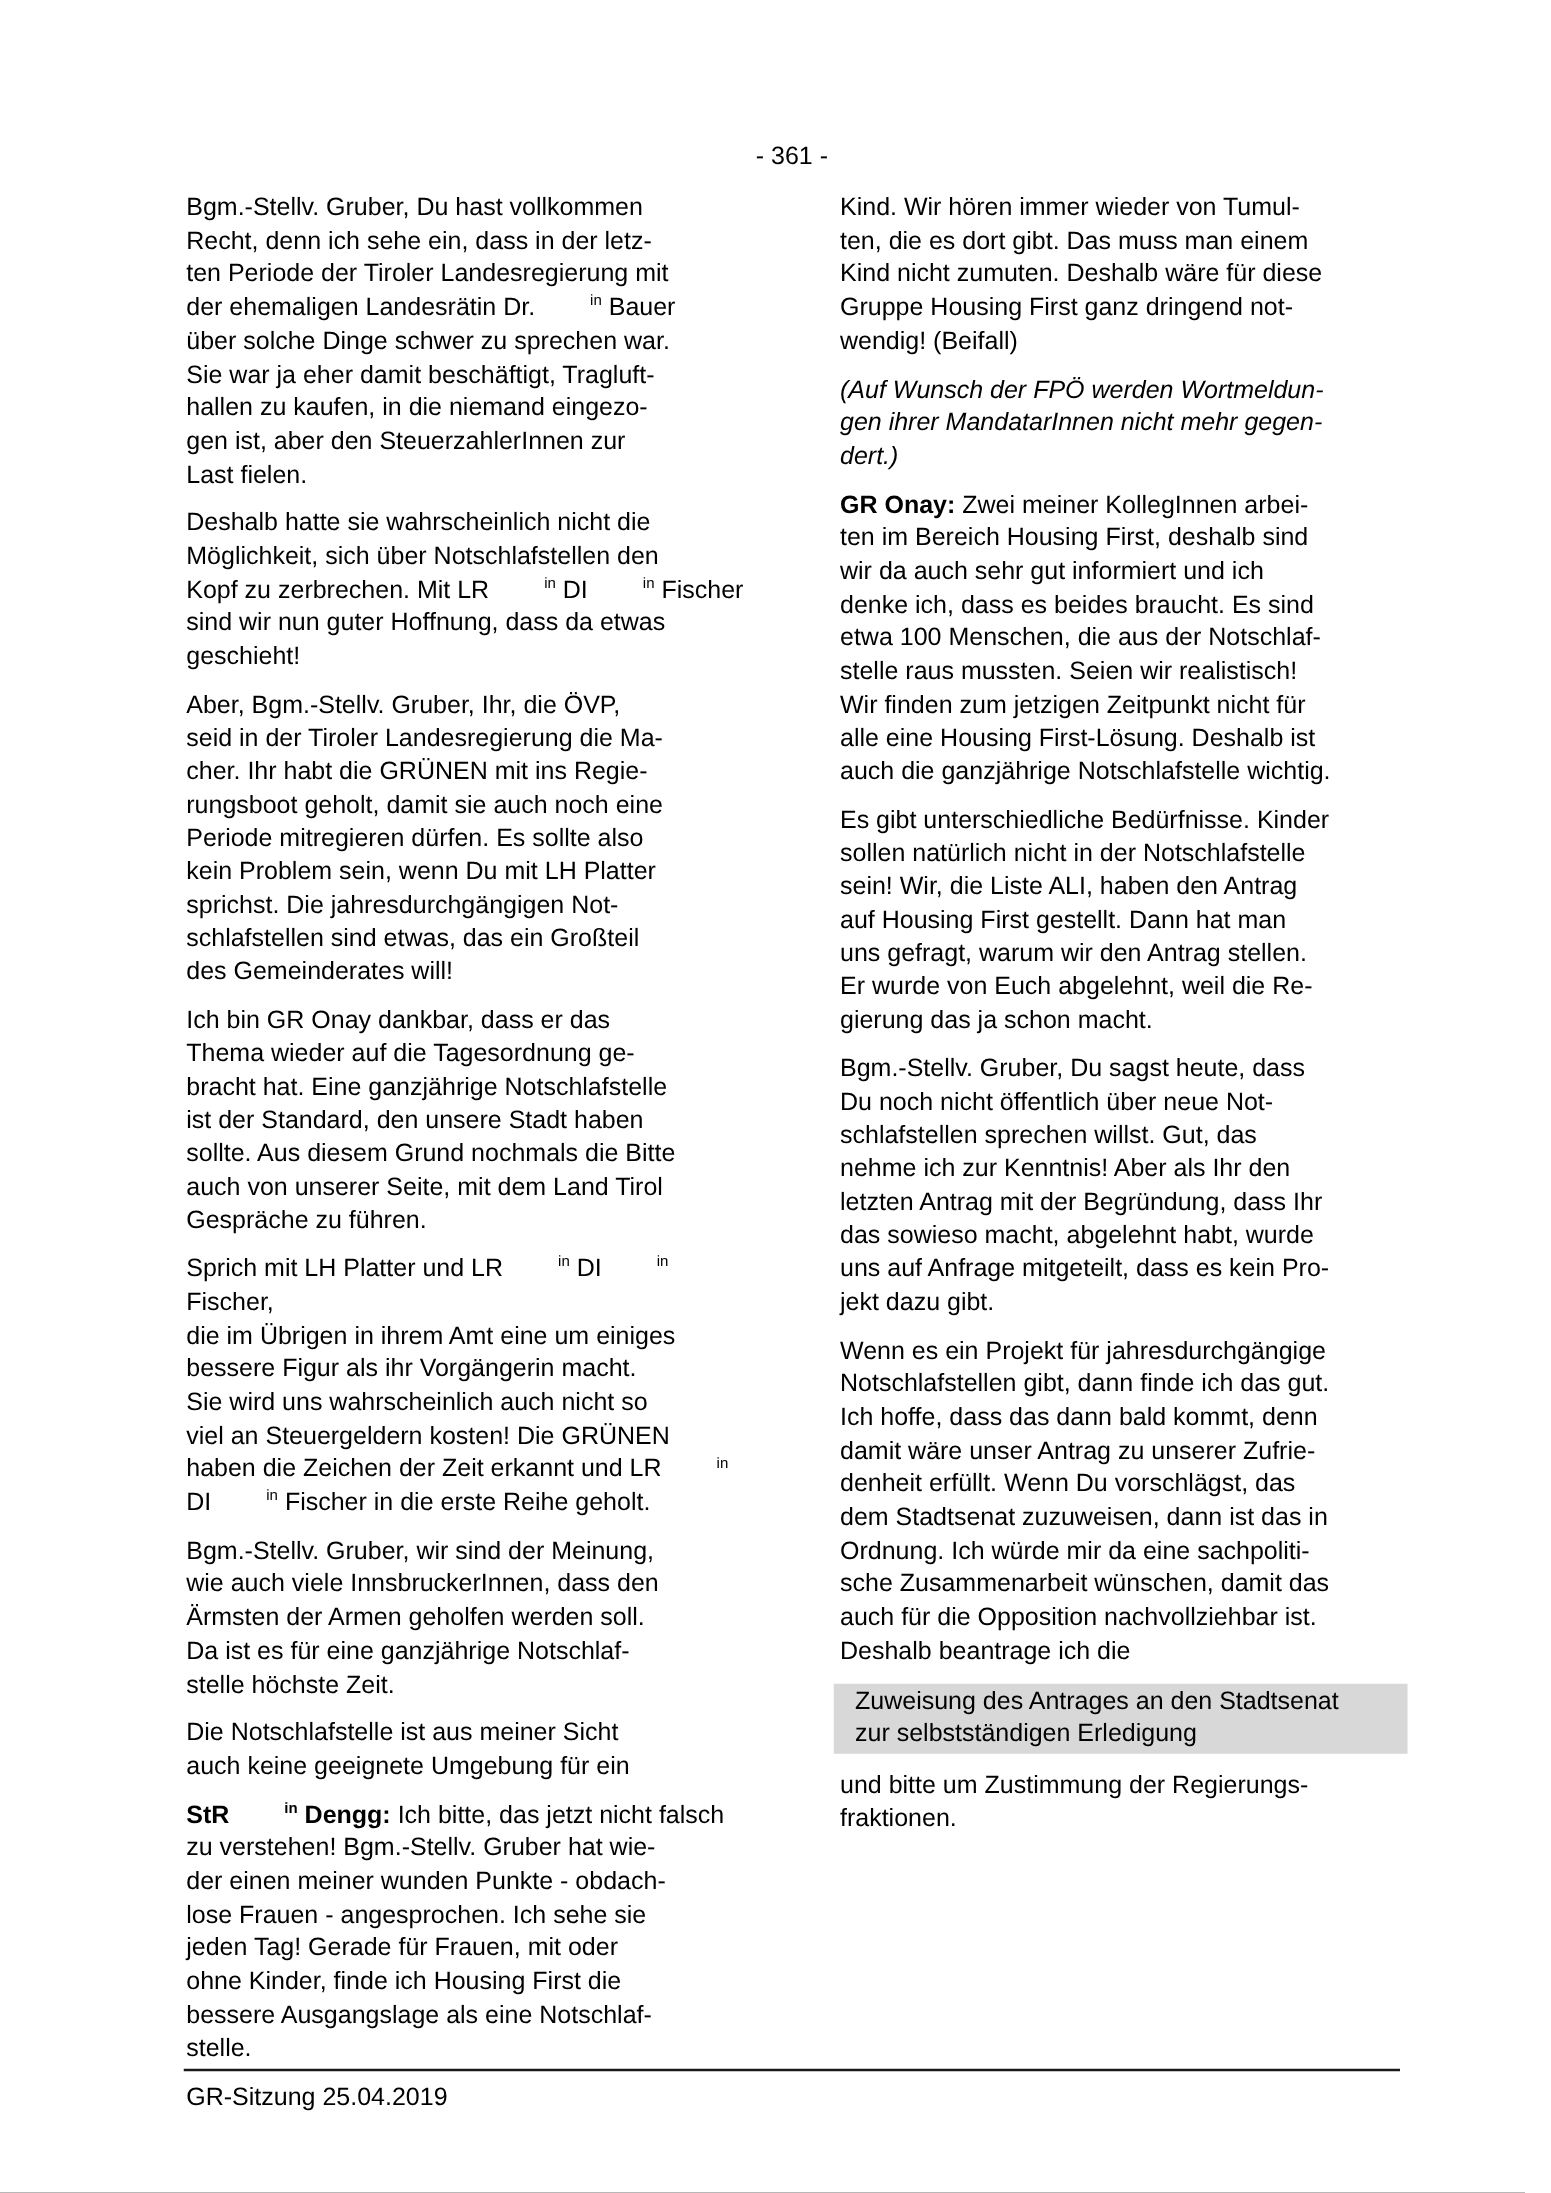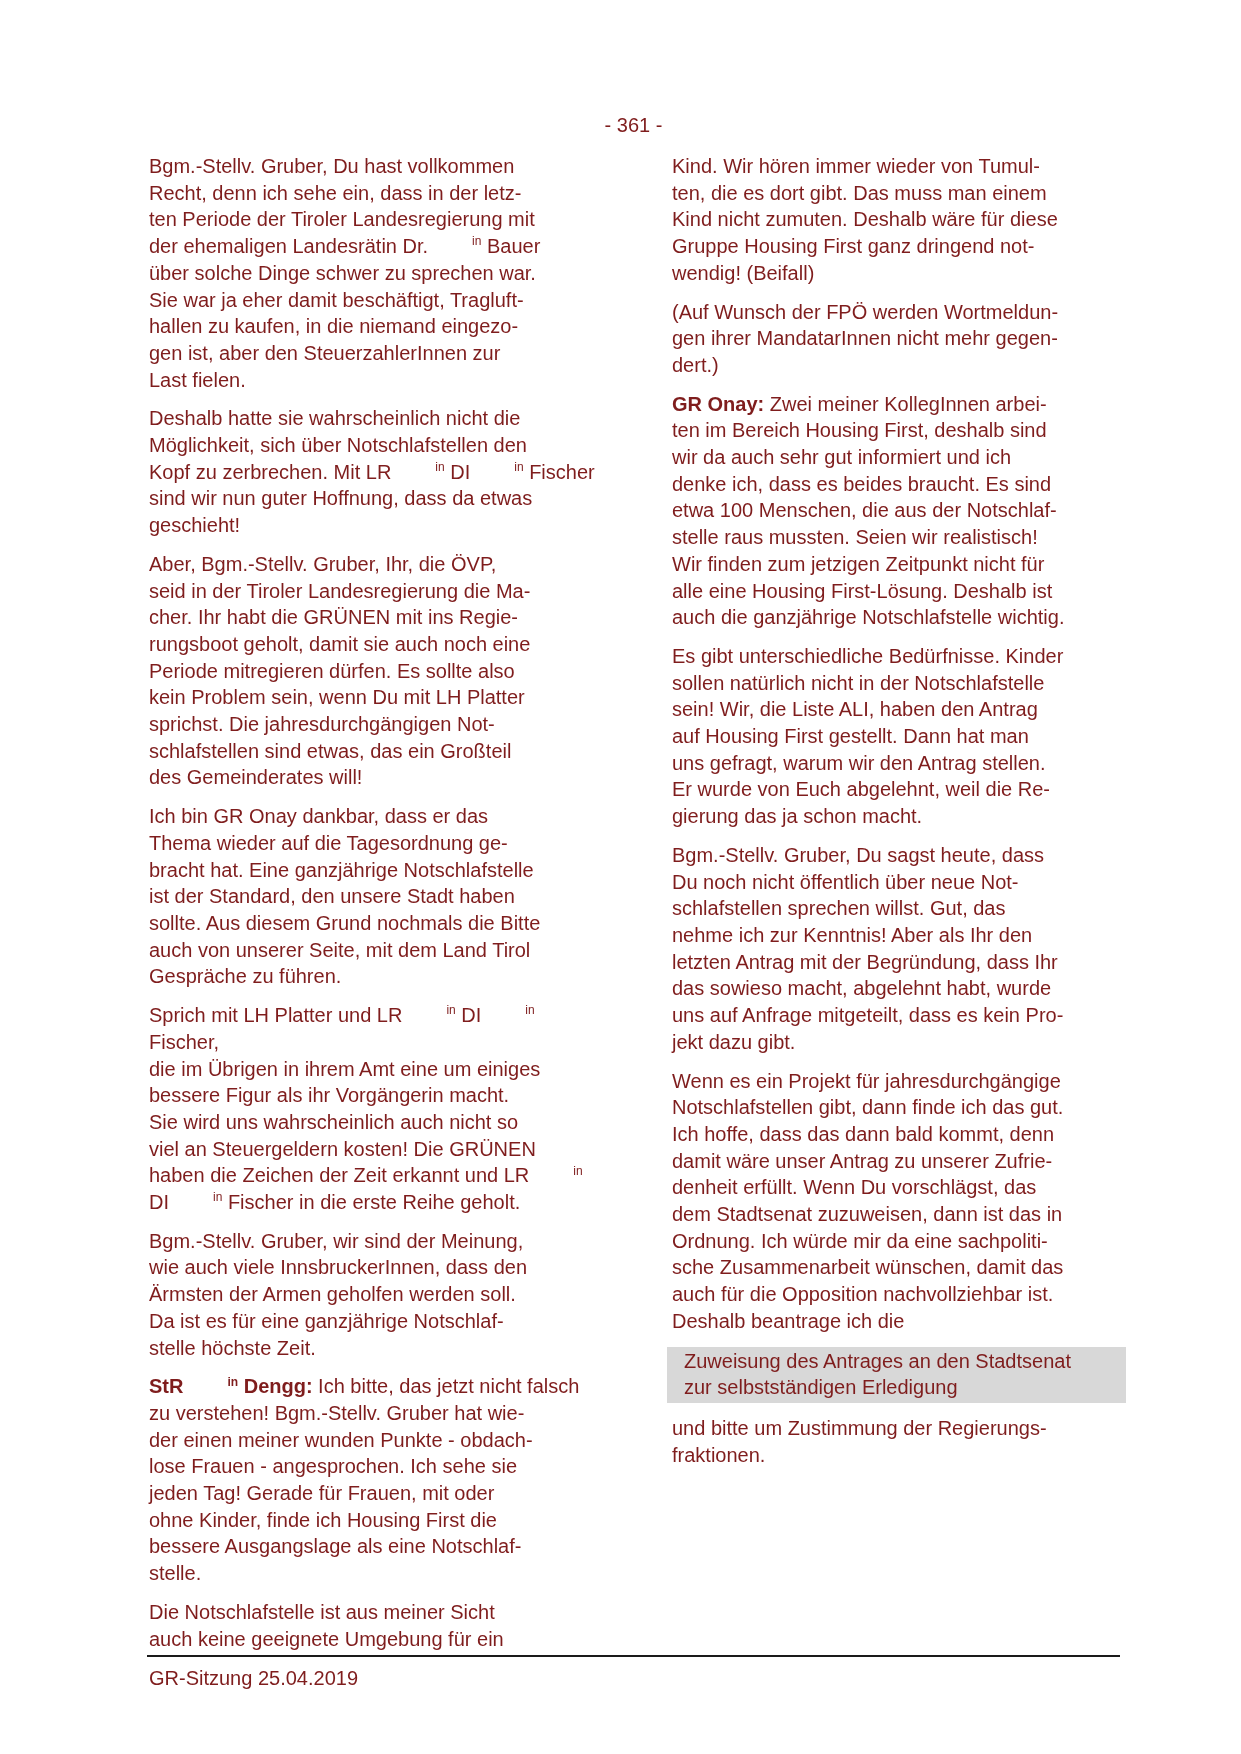--- a/index.html
+++ b/index.html
@@ -4,42 +4,42 @@
 <style>
   html, body { margin: 0; padding: 0; background: #808080; }
   .page {
     position: relative;
     width: 1241px;
     height: 1754px;
     background: #ffffff;
     font-family: "Liberation Sans", sans-serif;
     font-size: 20px;
     line-height: 26.7px;
-    color: #7f1d1d;
+    color: #000000;
     overflow: hidden;
   }
   .page-number {
     position: absolute;
     top: 112px;
     left: 149px;
     width: 969px;
     text-align: center;
   }
   .col {
     position: absolute;
     top: 141px;
     white-space: pre-line;
     text-align: left;
   }
   .col-left  { left: 149px; width: 452px; }
   .col-right { left: 672px; width: 452px; }
   .para { margin: 12px 0 10px 0; }
   .para:last-child { margin-bottom: 0; }
   .bold { font-weight: bold; }
-  .italic { }
+  .italic { font-style: italic; }
   .sup {
     font-size: 0.6em;
     vertical-align: super;
     line-height: 0;
     padding-left: 44px;
   }
   .highlight {
     background: #d8d8d8;
     margin-left: -5px;
     padding-left: 17px;
@@ -96,29 +96,29 @@
 Gespräche zu führen.</span></div><div class="para"><span>Sprich mit LH Platter und LR</span><span class="sup">in</span><span> DI</span><span class="sup">in</span><span> Fischer,
 die im Übrigen in ihrem Amt eine um einiges
 bessere Figur als ihr Vorgängerin macht.
 Sie wird uns wahrscheinlich auch nicht so
 viel an Steuergeldern kosten! Die GRÜNEN
 haben die Zeichen der Zeit erkannt und LR</span><span class="sup">in</span><span>
 DI</span><span class="sup">in</span><span> Fischer in die erste Reihe geholt.</span></div><div class="para"><span>Bgm.-Stellv. Gruber, wir sind der Meinung,
 wie auch viele InnsbruckerInnen, dass den
 Ärmsten der Armen geholfen werden soll.
 Da ist es für eine ganzjährige Notschlaf-
-stelle höchste Zeit.</span></div><div class="para"><span class="bold">StR</span><span class="bold sup">in</span><span class="bold"> Dengg:</span><span> Ich bitte, das jetzt nicht falsch
+stelle höchste Zeit.</span></div><div class="para"><span>Die Notschlafstelle ist aus meiner Sicht
+auch keine geeignete Umgebung für ein</span></div><div class="para"><span class="bold">StR</span><span class="bold sup">in</span><span class="bold"> Dengg:</span><span> Ich bitte, das jetzt nicht falsch
 zu verstehen! Bgm.-Stellv. Gruber hat wie-
 der einen meiner wunden Punkte - obdach-
 lose Frauen - angesprochen. Ich sehe sie
 jeden Tag! Gerade für Frauen, mit oder
 ohne Kinder, finde ich Housing First die
 bessere Ausgangslage als eine Notschlaf-
-stelle.</span></div><div class="para"><span>Die Notschlafstelle ist aus meiner Sicht
-auch keine geeignete Umgebung für ein</span></div></div>
+stelle.</span></div></div>
 
   <div class="col col-right"><div class="para"><span>Kind. Wir hören immer wieder von Tumul-
 ten, die es dort gibt. Das muss man einem
 Kind nicht zumuten. Deshalb wäre für diese
 Gruppe Housing First ganz dringend not-
 wendig! (Beifall)</span></div><div class="para italic"><span>(Auf Wunsch der FPÖ werden Wortmeldun-
 gen ihrer MandatarInnen nicht mehr gegen-
 dert.)</span></div><div class="para"><span class="bold">GR Onay:</span><span> Zwei meiner KollegInnen arbei-
 ten im Bereich Housing First, deshalb sind
 wir da auch sehr gut informiert und ich

